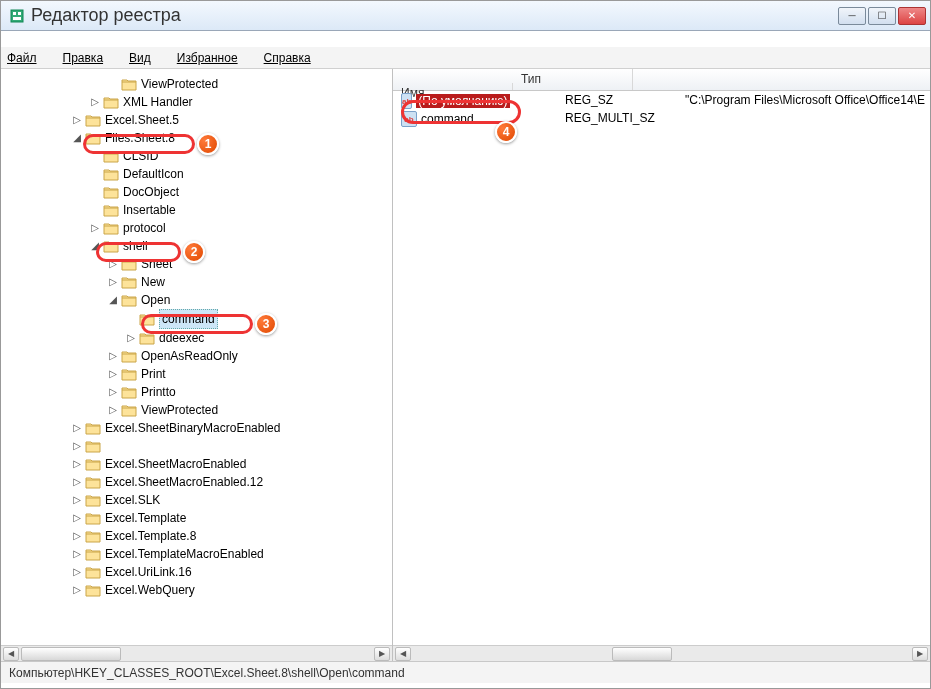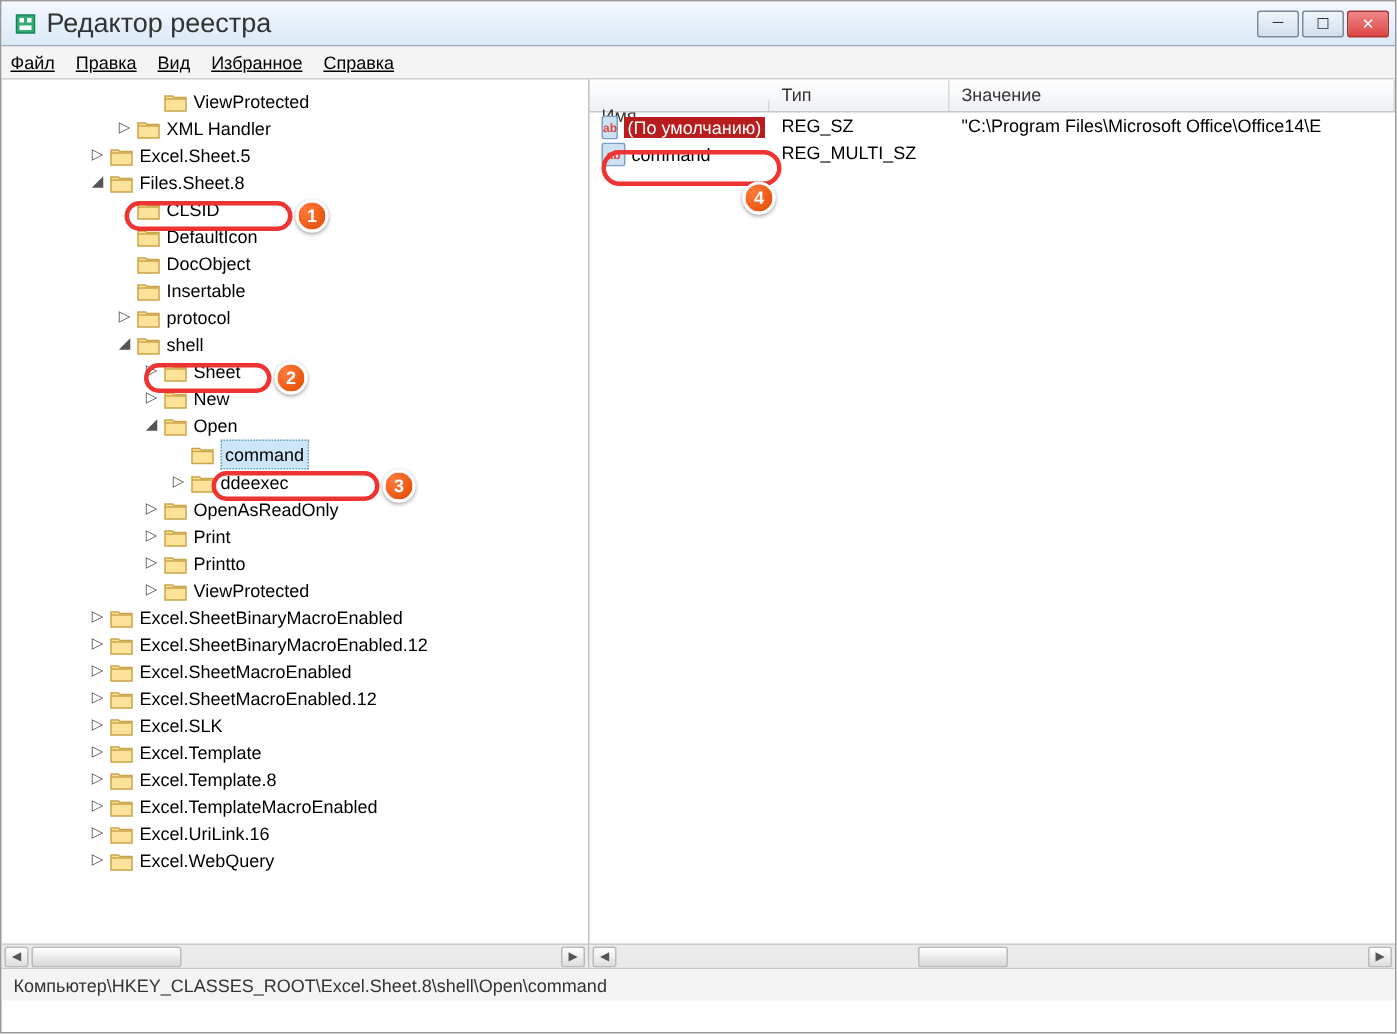--- a/index.html
+++ b/index.html
@@ -7,50 +7,50 @@
 
   
   .titlebar { height: 30px; background: linear-gradient(#f3f8fe, #dce9f7); border-bottom: 1px solid #9aa7b8; display: flex; align-items: center; padding: 0 4px 0 8px; }
   .titlebar .appicon { width: 16px; height: 16px; margin-right: 6px; display:inline-flex;align-items:center;justify-content:center;}
   .titlebar .title { color: #333; font-size: 18px; }
   .win-buttons { margin-left: auto; display: flex; gap: 2px; }
   .win-btn { width: 28px; height: 18px; border: 1px solid #7a8a9a; border-radius: 2px; background: linear-gradient(#f1f5fa,#d2dfef); display:flex;align-items:center;justify-content:center; font-size:10px; color:#333;}
   .win-btn.close { background: linear-gradient(#e88, #d44); color:#fff; border-color:#a33;}
 
   
-  .menubar { height: 22px; display: flex; align-items: center; padding: 0 6px; gap: 14px; background:#f4f4f4; border-bottom:1px solid #d0d0d0;}
+  .menubar { height: 22px; display: flex; align-items: center; padding: 0 6px; gap: 26px; background:#f4f4f4; border-bottom:1px solid #d0d0d0;margin-top:16px;}
   .menubar span { color:#000; cursor:default; }
   .menubar span u { text-decoration: underline; }
 
   
   .main { display: flex; height: 592px; }
   .left { width: 392px; border-right: 1px solid #c0c0c0; position: relative; overflow:hidden;}
   .right { flex: 1; display:flex; flex-direction:column; overflow:hidden;}
 
   
-  .tree { padding: 6px 4px; font-size: 12px; line-height: 18px; overflow:hidden; height: 576px;}
+  .tree { padding: 6px 16px; font-size: 12px; line-height: 18px; overflow:hidden; height: 576px;}
   .tree-item { display:flex; align-items:center; white-space:nowrap; }
   .tree-item .toggle { width:12px; text-align:center; color:#555; font-size:10px; margin-right:2px;}
   .folder-icon { width:16px; height:14px; margin-right:4px; display:inline-block;}
   .folder-icon svg { display:block;}
   .tree-label { }
   .tree-label.selected { background:#cde6f7; border:1px dotted #6aa; padding:0 2px;}
 
   
   .list-header { height: 22px; background:linear-gradient(#fff,#eef1f5); border-bottom:1px solid #c8c8c8; display:flex;}
   .col { border-right:1px solid #d8d8d8; padding:3px 8px; color:#333;}
   .col.name { width:120px;margin-top:14px; }
   .col.type { width:120px; }
   .col.value { flex:1; }
 
   .list-body { flex:1; padding:2px 0; overflow:hidden;}
   .row { display:flex; align-items:flex-start; height:18px; }
   .row .cell { padding:0 8px; white-space:nowrap; overflow:hidden;}
   .row .cell.name { width:120px; display:flex;align-items:center; gap:4px;}
-  .row .cell.type { width:120px; }
+  .row .cell.type { width:120px;margin-left:44px; }
   .row .cell.value { flex:1; }
   .val-icon { width:16px;height:16px;display:inline-flex;align-items:center;justify-content:center;background:#cde1f3;border:1px solid #7aa1c9;border-radius:2px;font-size:8px;color:#d44;font-weight:bold;}
   .row.selected .nm { background:#b91c1c;color:#fff;padding:0 2px;}
 
   
   .hscroll { height:16px; background:#eaeaea; border-top:1px solid #ccc; display:flex; align-items:center; justify-content:space-between; padding:0 2px;}
   .hscroll .btn { width:16px;height:14px; background:linear-gradient(#fff,#ddd); border:1px solid #bbb; border-radius:2px; display:flex;align-items:center;justify-content:center;font-size:8px;color:#555;}
   .hscroll .track { flex:1; margin:0 2px; position:relative; height:14px;}
   .hscroll .thumb { position:absolute; height:14px; background:linear-gradient(#fff,#d8d8d8); border:1px solid #bbb; border-radius:2px;}
 
@@ -318,21 +318,20 @@
         </div>
         <div class="tree-item">
           <span class="indent" style="width: 54px;"></span>
           <span class="toggle">▷</span>
           <span class="folder-icon">
             <svg width="16" height="14">
               <path d="M1 3 h5 l1 1 h8 v9 h-14 z" fill="#fde39a" stroke="#caa548"></path>
               <path d="M1 5 h14" stroke="#caa548"></path>
             </svg>
           </span>
-          <span class="tree-label">Excel.SheetBinaryMacroEnabled.12</span>
         </div>
         <div class="tree-item">
           <span class="indent" style="width: 54px;"></span>
           <span class="toggle">▷</span>
           <span class="folder-icon">
             <svg width="16" height="14">
               <path d="M1 3 h5 l1 1 h8 v9 h-14 z" fill="#fde39a" stroke="#caa548"></path>
               <path d="M1 5 h14" stroke="#caa548"></path>
             </svg>
           </span>
@@ -422,21 +421,20 @@
           <div class="thumb" style="left:0;width:100px;"></div>
         </div>
       <div class="btn">▶</div>
     </div>
   </div>
 
   <div class="right">
     <div class="list-header">
       <div class="col name">Имя</div>
       <div class="col type">Тип</div>
-      <div class="col value">Значение</div>
     </div>
     <div class="list-body" id="listbody">
         <div class="row selected">
           <div class="cell name">
             <span class="val-icon">ab</span>
             <span class="nm">(По умолчанию)</span>
           </div>
           <div class="cell type">REG_SZ</div>
           <div class="cell value">"C:\Program Files\Microsoft Office\Office14\E</div>
         </div>

